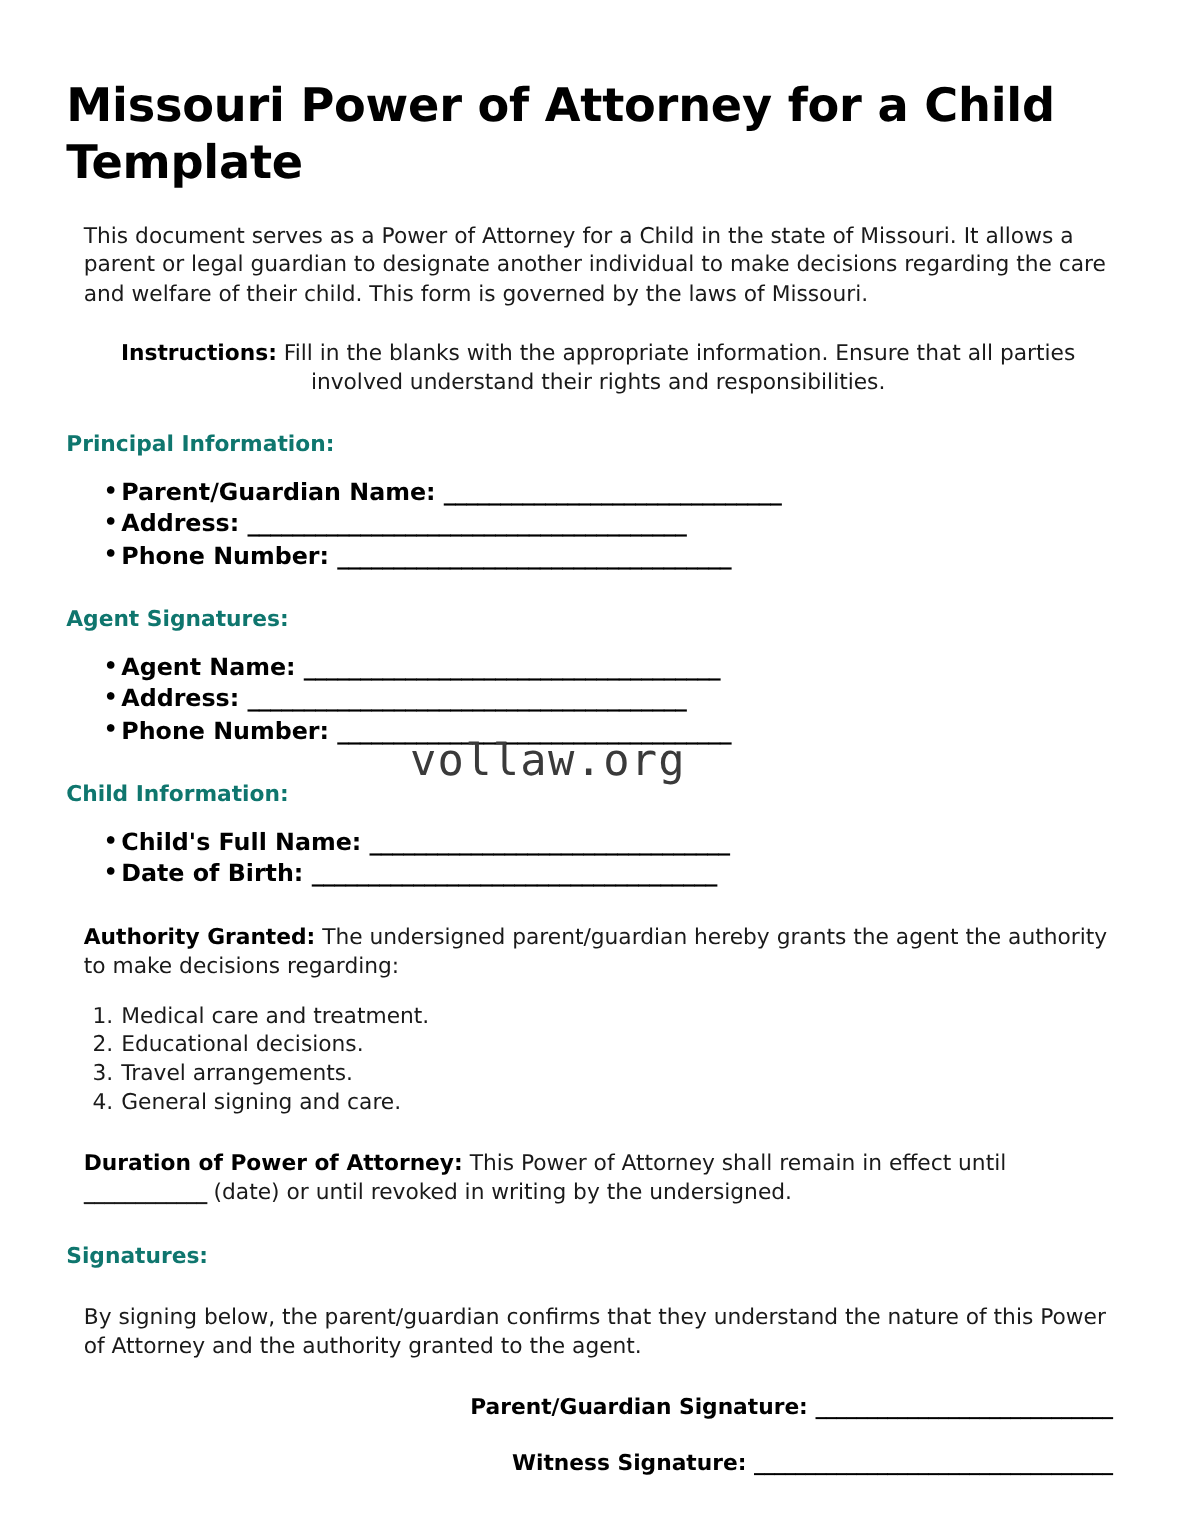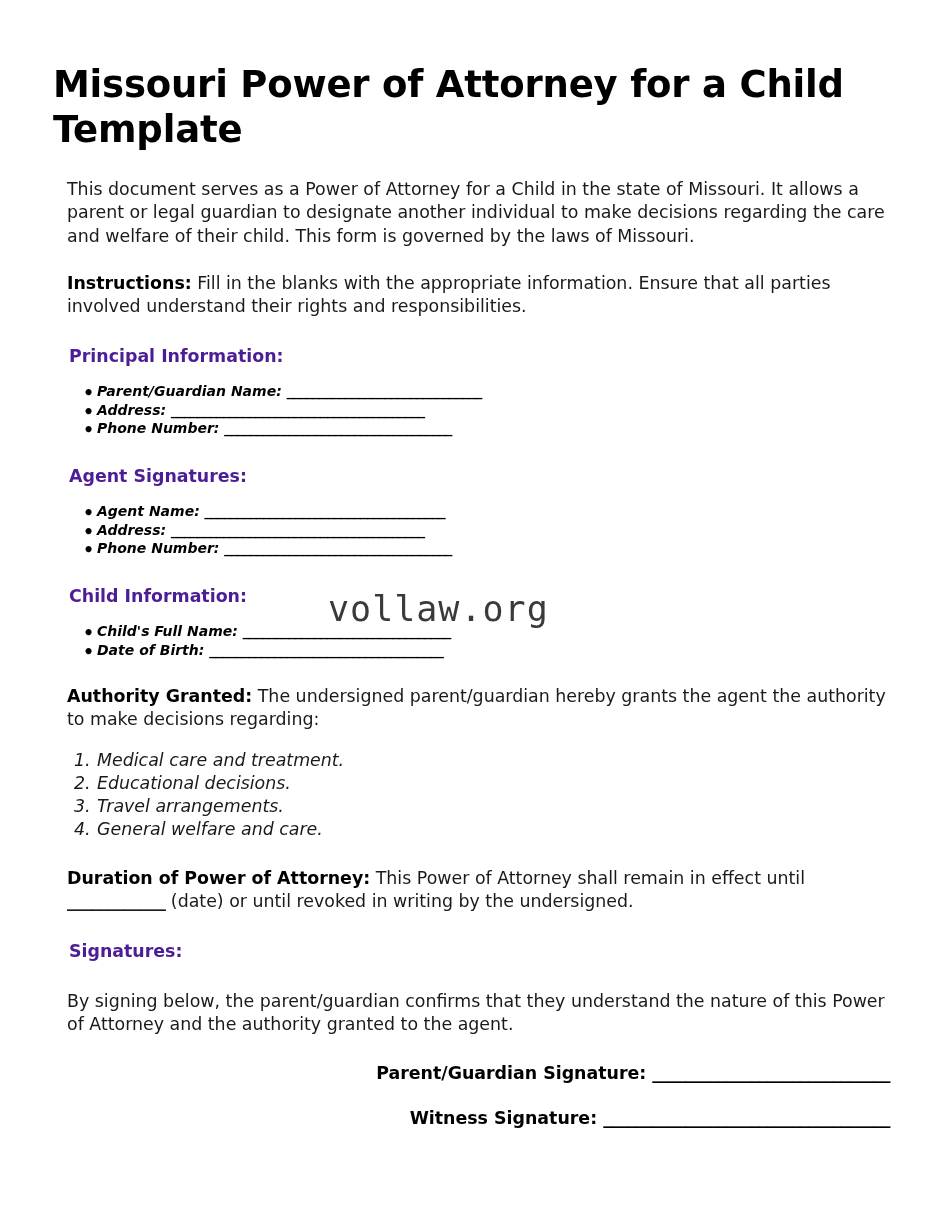--- a/index.html
+++ b/index.html
@@ -36,47 +36,46 @@
     margin: 9px 0 0 0;
     color: #000000;
   }
 
   p.para {
     font-size: 17.4px;
     line-height: 1.33;
     margin: 26px 0 0 14px;
     color: #1a1a1a;
   }
-  p.para.tight { margin-top: 24px; }
+  p.para.tight { margin-top: 24px; text-align: center; }
 
   .lead-in { font-weight: bold; color: #000; }
 
   h2.section-head {
     font-size: 17.4px;
     line-height: 1.33;
     font-weight: bold;
-    margin: 27px 0 0 16px;
-    color: #4c1d95;
+    margin: 27px 0 0 0;
+    color: #0f766e;
   }
 
   ul.field-list {
     list-style: none;
     margin: 14px 0 0 0;
     padding: 0;
   }
   ul.field-list li {
     position: relative;
-    font-size: 14px;
+    font-size: 19px;
     line-height: 1.33;
     font-weight: bold;
     color: #000000;
     padding-left: 44px;
     margin: 0;
     white-space: nowrap;
-    font-style: italic;
   }
   ul.field-list li::before {
     content: "\2022";
     position: absolute;
     left: 30px;
     top: 0;
     font-size: 17.4px;
     line-height: 1.33;
   }
 
@@ -88,21 +87,20 @@
   }
   ol.auth-list li {
     position: relative;
     counter-increment: authitem;
     font-size: 17.4px;
     line-height: 1.33;
     font-weight: normal;
     color: #1a1a1a;
     padding-left: 44px;
     margin: 0;
-    font-style: italic;
   }
   ol.auth-list li::before {
     content: counter(authitem) ".";
     position: absolute;
     left: 21px;
     top: 0;
   }
 
   .blank {
     font-weight: bold;
@@ -164,21 +162,21 @@
     <ul class="field-list">
       <li><span>Child's Full Name:</span> <span class="blank">________________________________</span></li>
       <li><span>Date of Birth:</span> <span class="blank">____________________________________</span></li>
     </ul>
 
     <p class="para"><span class="lead-in">Authority Granted:</span><span> The undersigned parent/guardian hereby grants the agent the authority to make decisions regarding:</span></p>
     <ol class="auth-list">
       <li>Medical care and treatment.</li>
       <li>Educational decisions.</li>
       <li>Travel arrangements.</li>
-      <li>General welfare and care.</li>
+      <li>General signing and care.</li>
     </ol>
 
     <p class="para"><span class="lead-in">Duration of Power of Attorney:</span><span> This Power of Attorney shall remain in effect until </span><span class="blank">____________</span><span> (date) or until revoked in writing by the undersigned.</span></p>
 
     <h2 class="section-head">Signatures:</h2>
 
     <p class="para">By signing below, the parent/guardian confirms that they understand the nature of this Power of Attorney and the authority granted to the agent.</p>
 
     <p class="sig-line first"><span>Parent/Guardian Signature:</span> <span class="blank">_____________________________</span></p>
     <p class="sig-line"><span>Witness Signature:</span> <span class="blank">___________________________________</span></p>

